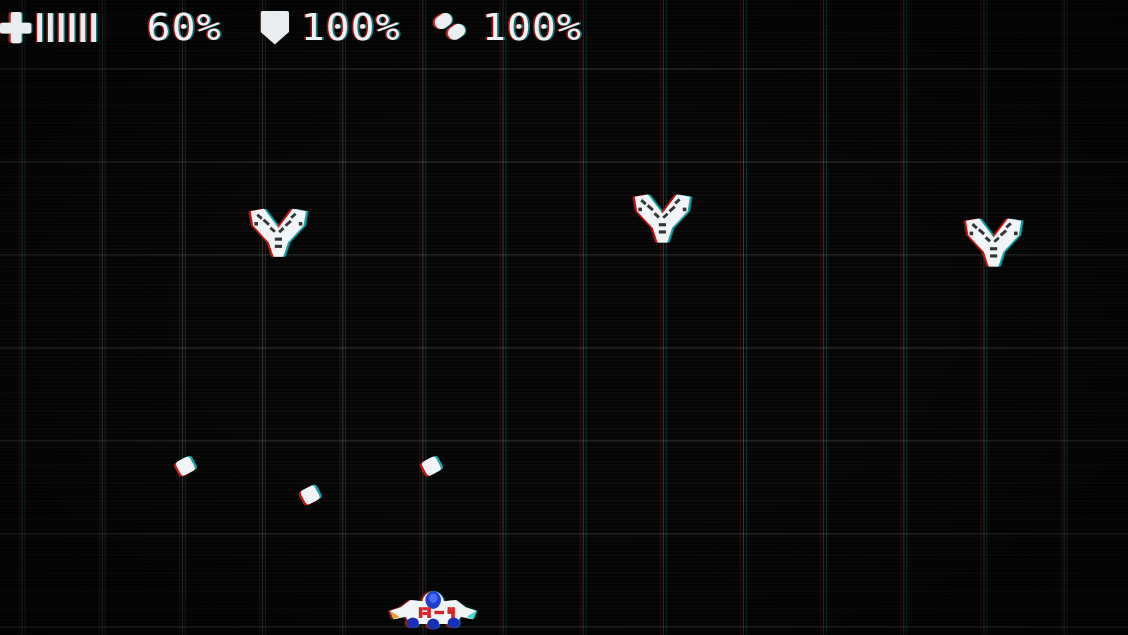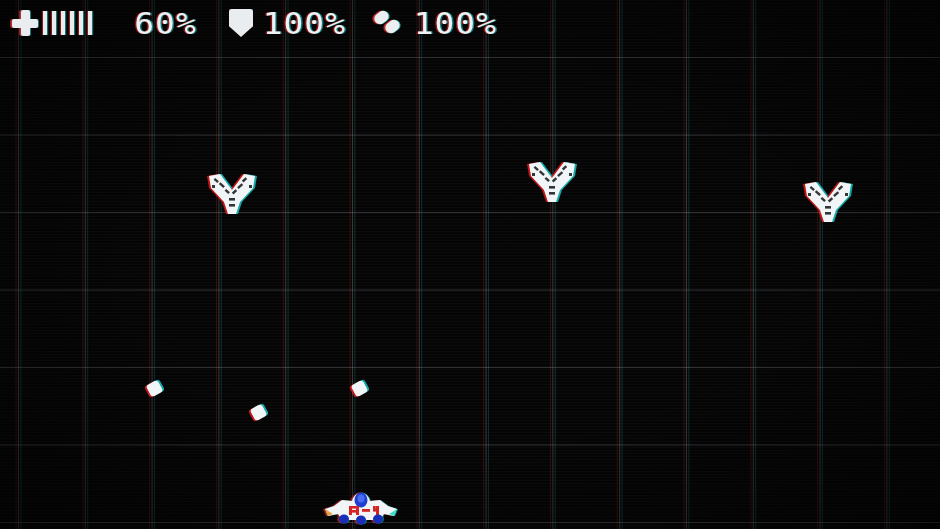--- a/index.html
+++ b/index.html
@@ -59,21 +59,21 @@
     background: radial-gradient(ellipse at 50% 50%, rgba(0,0,0,0) 45%, rgba(0,0,0,0.55) 100%);
   }
 
   
   .hud {
     position: absolute;
     top: 0; left: 0;
     height: 46px;
     display: flex;
     align-items: center;
-    padding-left: 12px;
+    padding-left: 0;
     gap: 0px;
     z-index: 40;
   }
   .hud-group {
     display: flex;
     align-items: center;
   }
   .hud-num {
     color: #eef2f4;
     font-size: 31px;

